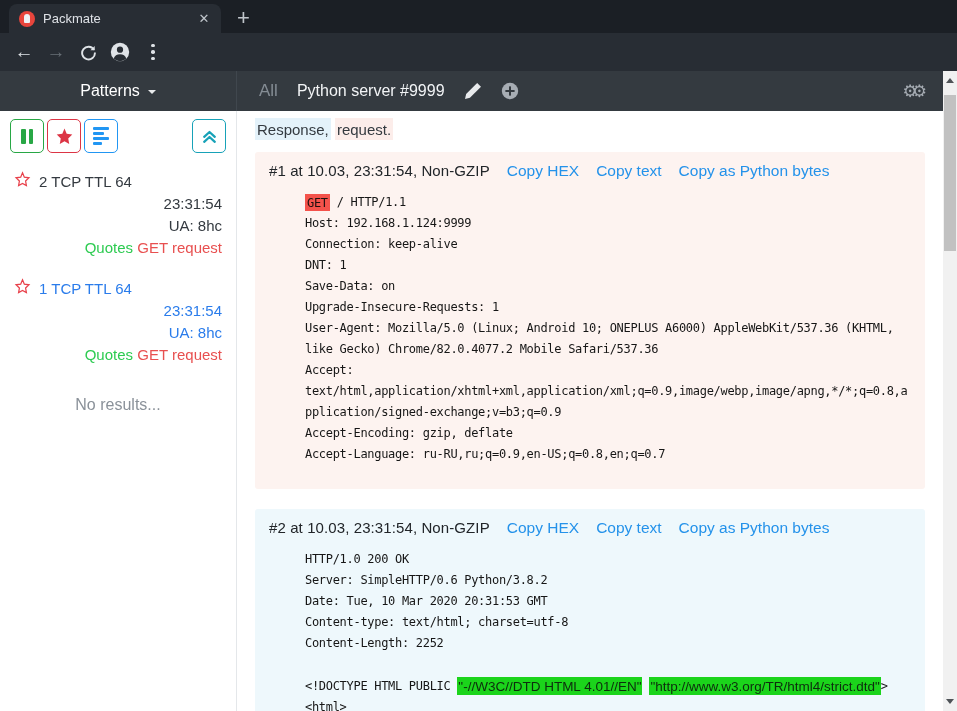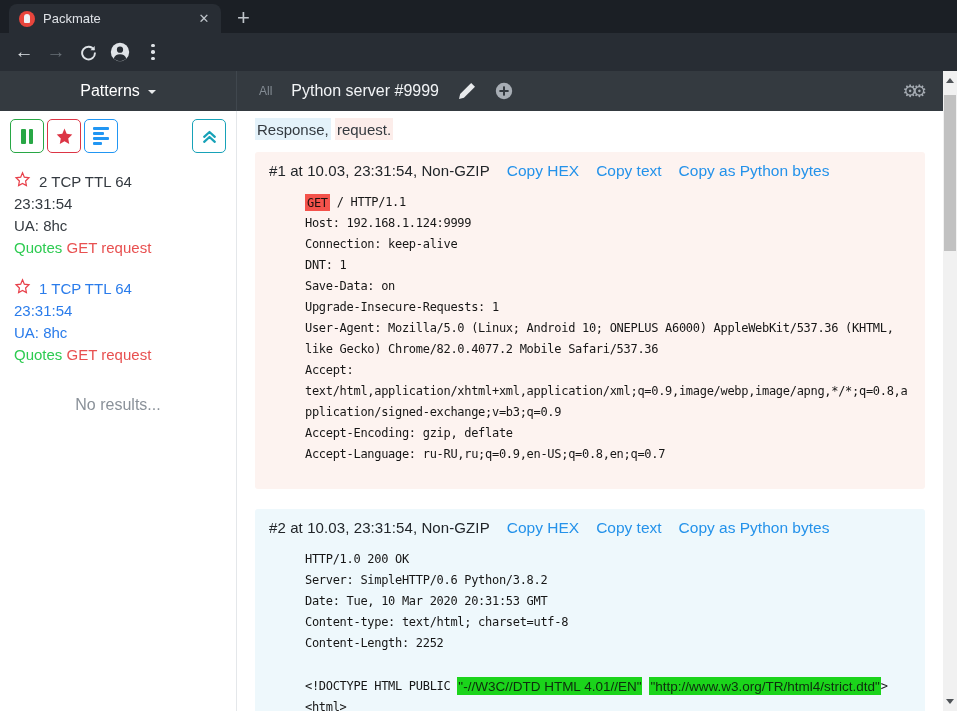--- a/index.html
+++ b/index.html
@@ -31,40 +31,40 @@
 
   
   .app { flex:1; position:relative; background:#fff; overflow:hidden; min-height:0; }
   .app-inner { margin-right:14px; height:100%; display:flex; flex-direction:column; }
 
   .app-header { height:40px; background:#343a40; display:flex; align-items:stretch; flex:none; }
   .header-left { width:237px; display:flex; justify-content:center; align-items:center; border-right:1px solid #40474e; flex:none; }
   .patterns { color:#fff; font-size:16px; display:flex; align-items:center; gap:8px; cursor:pointer; }
   .caret-down { width:0; height:0; border:4.5px solid transparent; border-top-color:#e8eaec; margin-top:5px; }
   .header-main { flex:1; display:flex; align-items:center; padding:0 22px; gap:19px; min-width:0; }
-  .all-link { color:#848c94; font-size:12px; cursor:pointer; }
+  .all-link { color:#848c94; font-size:17px; cursor:pointer; }
   .stream-title { color:#f2f4f6; font-size:16px; white-space:nowrap; }
   .icon-btn { display:flex; align-items:center; cursor:pointer; }
   .spacer { flex:1; }
   .gears { color:#a5abb2; letter-spacing:-6px; font-size:17px; cursor:pointer; font-family:"DejaVu Sans", sans-serif; }
 
   .app-body { flex:1; display:flex; min-height:0; }
 
   
   .sidebar { width:237px; border-right:1px solid #e4e7ea; flex:none; padding-top:8px; overflow:hidden; }
   .side-toolbar { display:flex; padding:0 10px; gap:3px; align-items:center; }
   .tool-btn { width:34px; height:34px; border-radius:5px; background:#fff; display:flex; align-items:center; justify-content:center; border:1.5px solid #888; cursor:pointer; flex:none; }
   .tool-btn.pause { border-color:var(--accent-green); gap:3px; }
   .tool-btn.pause i { width:4.5px; height:15px; background:var(--accent-green); border-radius:1px; }
   .tool-btn.favorites { border-color:var(--accent-red); }
   .tool-btn.listv { border-color:var(--accent-blue); flex-direction:column; gap:2.5px; align-items:flex-start; padding-left:8px; }
   .tool-btn.listv i { height:2.5px; background:var(--accent-blue); border-radius:1px; display:block; }
   .tool-btn.collapse { border-color:var(--accent-teal); margin-left:auto; }
 
-  .stream-list { padding-top:9px; }
+  .stream-list { padding-top:9px;text-align:right; }
   .stream-entry { padding:9px 14px 10px; font-size:15px; line-height:22px; color:#343a40; cursor:pointer; }
   .stream-entry.selected { color:#2a7ceb; }
   .entry-title { display:flex; align-items:center; gap:8px; }
   .tag-green { color:var(--tag-green); }
   .tag-red { color:var(--tag-red); }
   .no-results { text-align:center; color:#8a9199; font-size:16px; padding-top:20px; }
 
   
   .main { flex:1; min-width:0; overflow:hidden; padding-top:9px; }
   .legend { padding-left:18px; font-size:15px; color:#343a40; }

